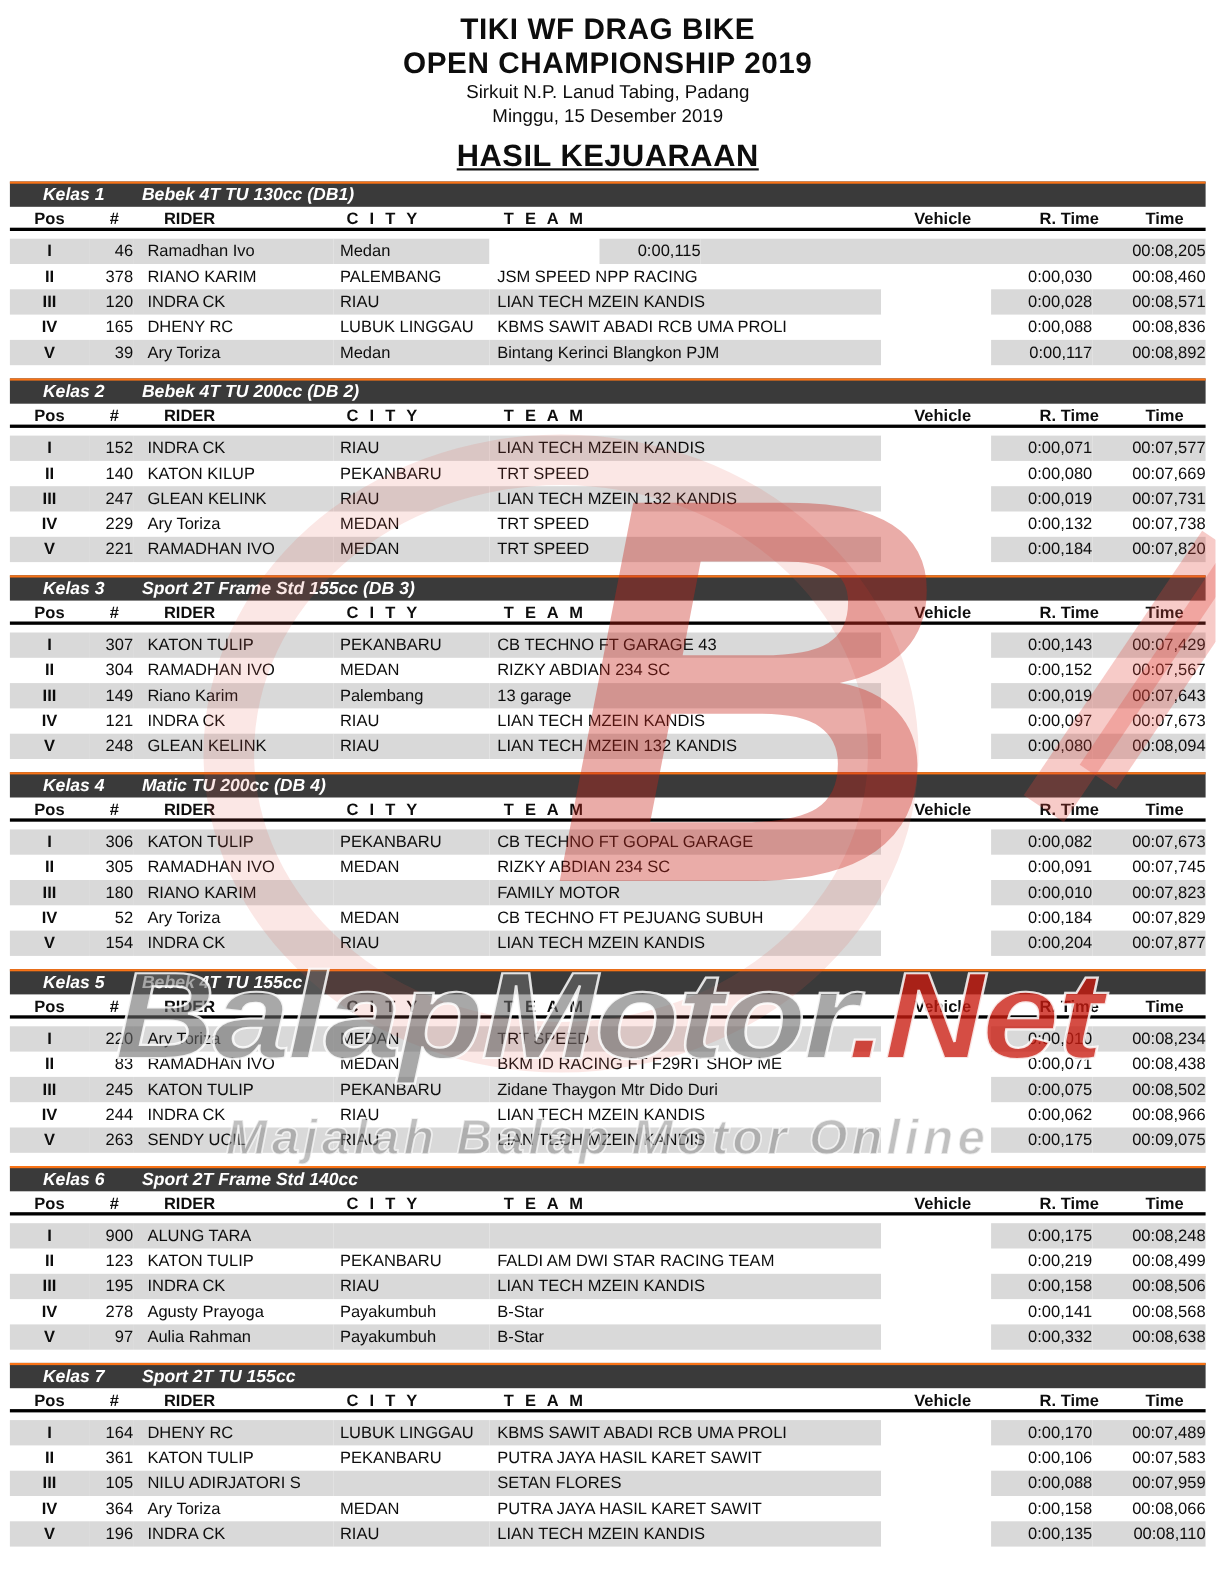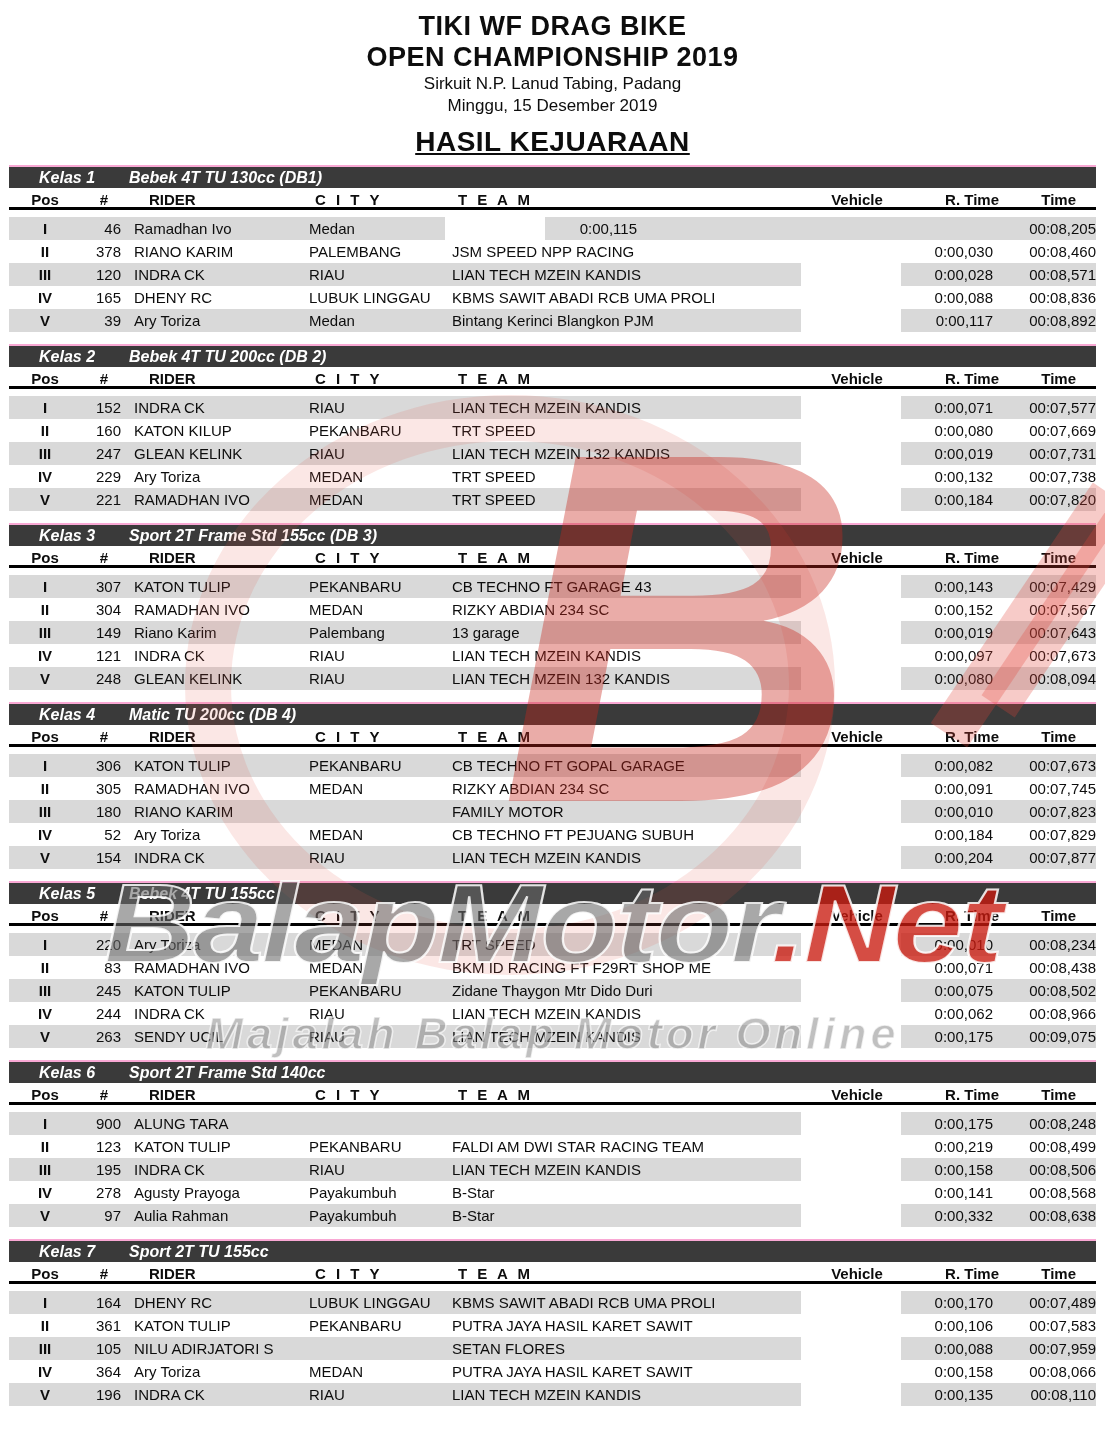--- a/index.html
+++ b/index.html
@@ -17,21 +17,21 @@
   .results-heading {
     display:inline-block; font-size:28px; font-weight:bold; letter-spacing:0.5px;
     text-decoration:underline; margin-top:9px; line-height:32px;
   }
 
   
   .tables { position:relative; z-index:2; margin:7px 9px 0 9px; }
   .class-block { margin-bottom:12px; }
 
   .band {
-    height:23px; background:#3a3a3a; border-top:2px solid #f9a8d4;
+    height:23px; background:#3a3a3a; border-top:2px solid #f97316;
     color:#ffffff; font-weight:bold; font-style:italic; font-size:16px;
     display:flex; align-items:center; margin-bottom:2px;
   }
   .band-label { margin-left:30px; width:88px; }
   .band-title { margin-left:2px; }
 
   .cols, .row { display:flex; width:100%; }
   .cols {
     height:20px; line-height:19px; font-weight:bold; font-size:15px;
     border-bottom:3px solid #000; margin-bottom:7px;
@@ -198,21 +198,21 @@
     <span class="c-rider">INDRA CK</span>
     <span class="c-city">RIAU</span>
     <span class="c-team">LIAN TECH MZEIN KANDIS</span>
     <span class="c-veh"></span>
     <span class="c-rtime">0:00,071</span>
     <span class="c-time">00:07,577</span>
   </div>
 
   <div class="row">
     <span class="c-pos">II</span>
-    <span class="c-num">160</span>
+    <span class="c-num">140</span>
     <span class="c-rider">KATON KILUP</span>
     <span class="c-city">PEKANBARU</span>
     <span class="c-team">TRT SPEED</span>
     <span class="c-veh"></span>
     <span class="c-rtime">0:00,080</span>
     <span class="c-time">00:07,669</span>
   </div>
 
   <div class="row stripe">
     <span class="c-pos">III</span>

